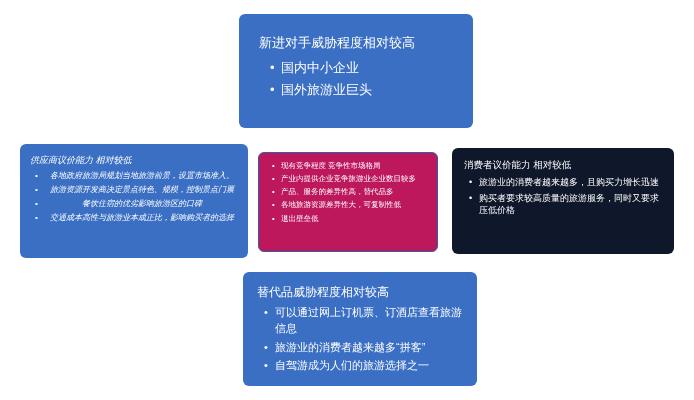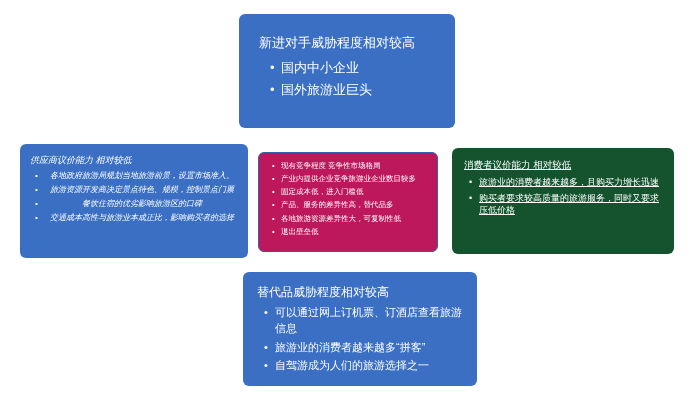--- a/index.html
+++ b/index.html
@@ -42,21 +42,21 @@
     content: "\2022";
     position: absolute;
     left: -11px;
     top: 0;
   }
 
   
   #box-new-entrants {
     left: 239px;
     top: 14px;
-    width: 216px;
+    width: 234px;
     height: 114px;
     background: #3a6fc4;
     padding: 20px 20px 10px 20px;
   }
   #box-new-entrants .title {
     font-size: 13px;
     margin-bottom: 6px;
   }
   #box-new-entrants ul {
     padding-left: 22px;
@@ -114,23 +114,22 @@
   #box-rivalry li::before {
     left: -9px;
   }
 
   
   #box-buyers {
     left: 452px;
     top: 148px;
     width: 222px;
     height: 106px;
-    background: #14532d;
+    background: #0f172a;
     padding: 10px 10px 8px 12px;
-    text-decoration: underline;
   }
   #box-buyers .title {
     font-size: 9.5px;
     margin-bottom: 4px;
   }
   #box-buyers ul {
     font-size: 9px;
     padding-left: 15px;
     margin-top: 3px;
   }
@@ -187,21 +186,20 @@
       <li>旅游资源开发商决定景点特色、规模，控制景点门票</li>
       <li>餐饮住宿的优劣影响旅游区的口碑</li>
       <li>交通成本高性与旅游业本成正比，影响购买者的选择</li>
     </ul>
   </div>
 
   <div class="box" id="box-rivalry">
     <ul>
       <li>现有竞争程度 竞争性市场格局</li>
       <li>产业内提供企业竞争旅游业企业数目较多</li>
-      <li>固定成本低，进入门槛低</li>
       <li>产品、服务的差异性高，替代品多</li>
       <li>各地旅游资源差异性大，可复制性低</li>
       <li>退出壁垒低</li>
     </ul>
   </div>
 
   <div class="box" id="box-buyers">
     <div class="title">消费者议价能力 相对较低</div>
     <ul>
       <li>旅游业的消费者越来越多，且购买力增长迅速</li>

